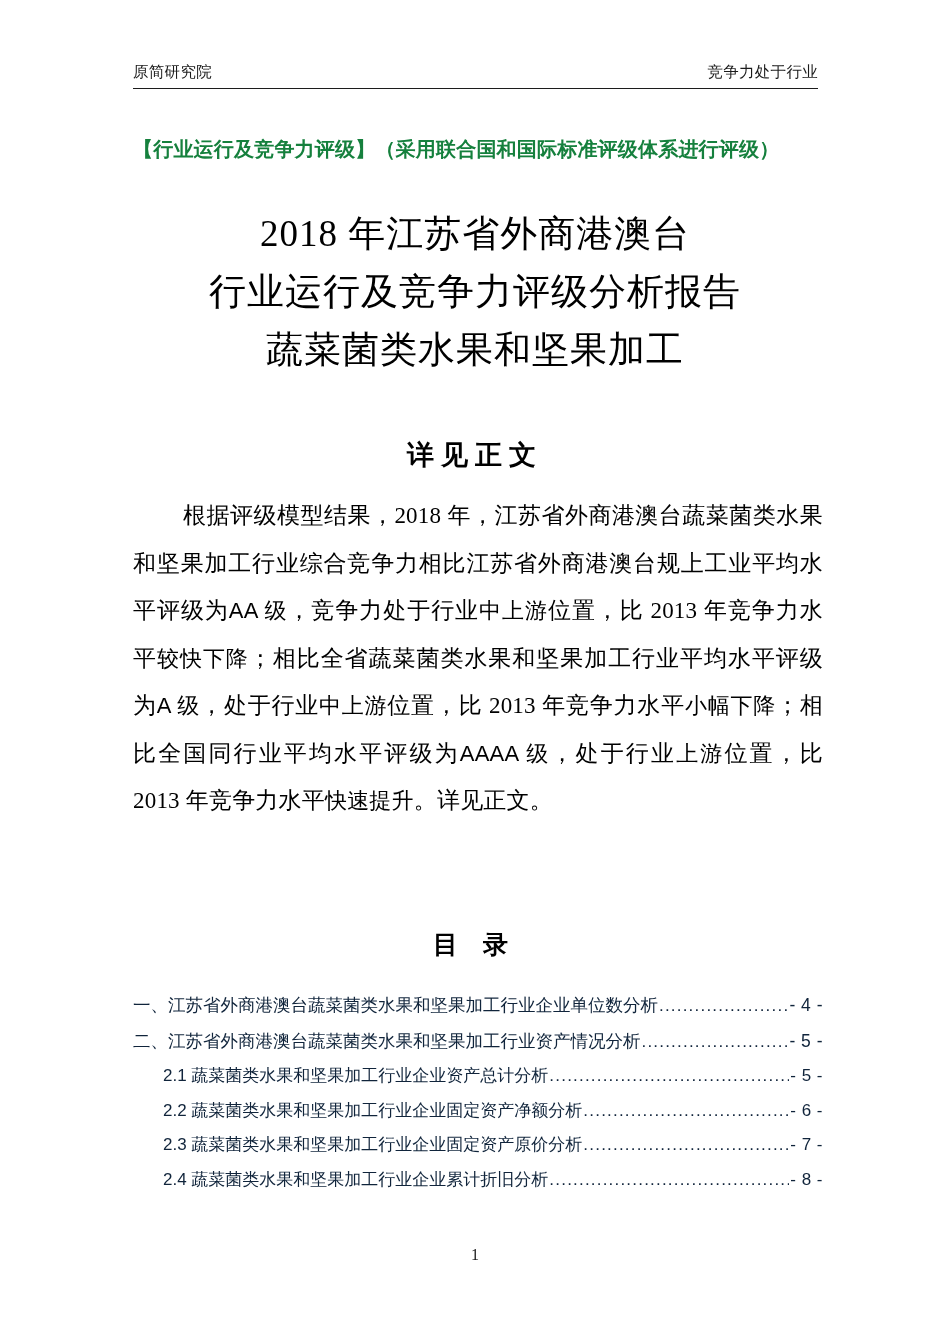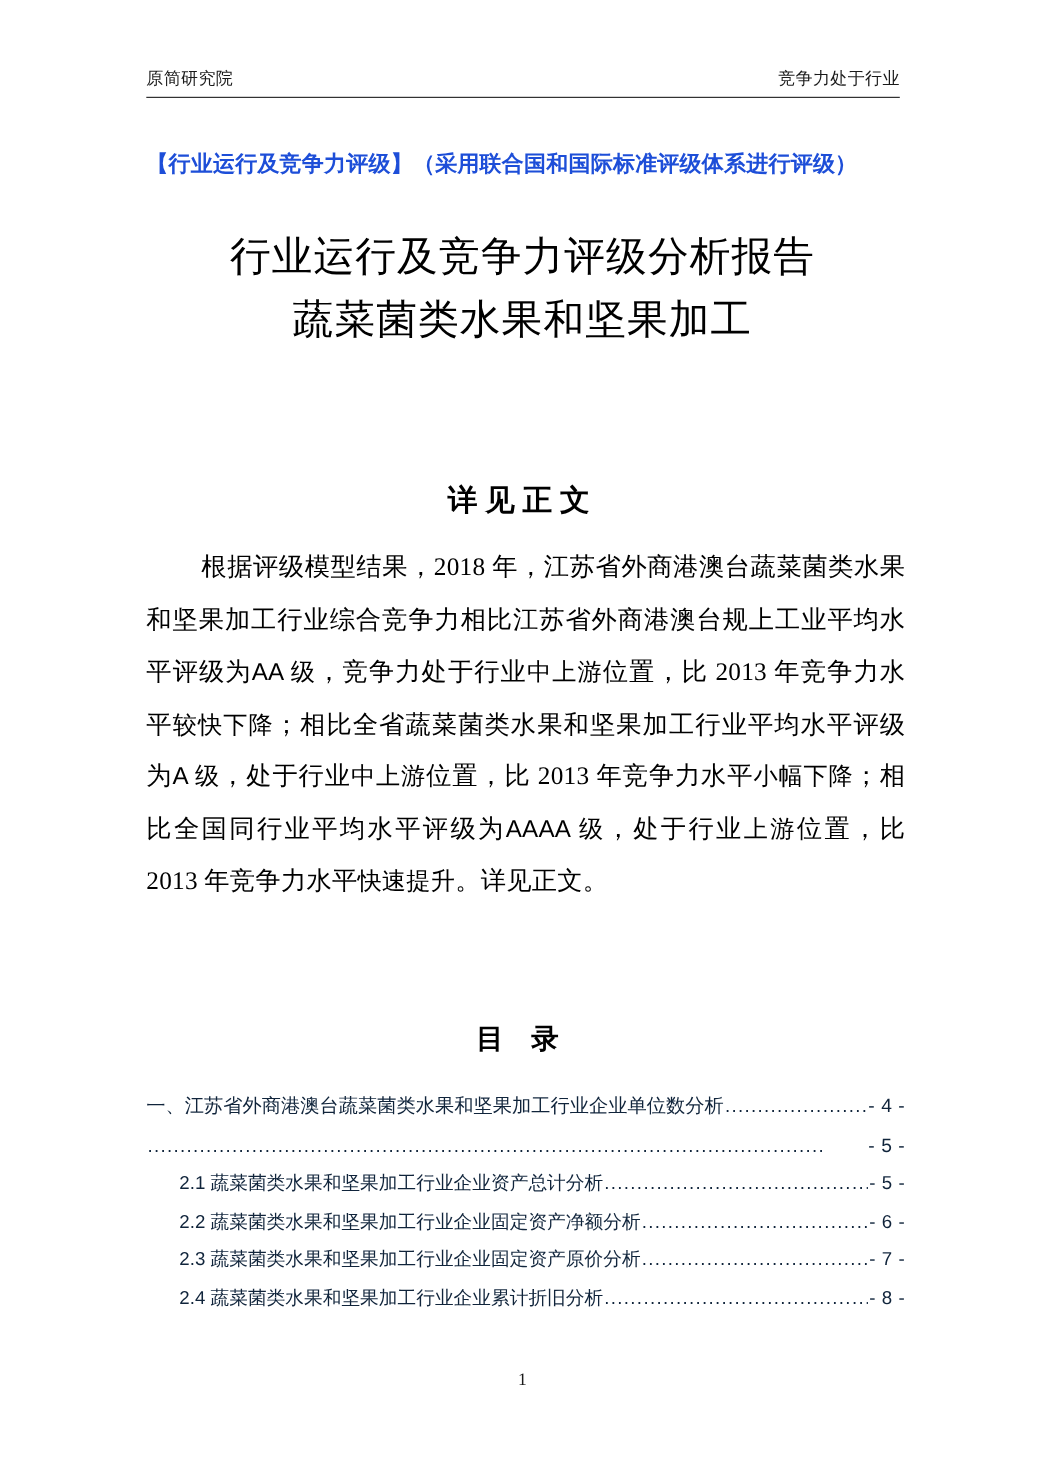--- a/index.html
+++ b/index.html
@@ -52,21 +52,21 @@
   
   .bracket-line {
     position: absolute;
     left: 133px;
     top: 134px;
     width: 700px;
     font-family: "Liberation Serif", "DejaVu Serif", serif;
     font-size: 20px;
     font-weight: bold;
     line-height: 30px;
-    color: #1d4ed8;
+    color: #15803d;
     letter-spacing: 0.2px;
   }
 
   
   .doc-title {
     position: absolute;
     left: 95px;
     top: 205px;
     width: 760px;
     text-align: center;
@@ -186,37 +186,39 @@
 
   <div class="header">
     <span>原简研究院</span>
     <span>竞争力处于行业</span>
   </div>
   <div class="header-rule"></div>
 
   <div class="bracket-line">【行业运行及竞争力评级】（采用联合国和国际标准评级体系进行评级）</div>
 
   <div class="doc-title">
+    <div>2018 年江苏省外商港澳台</div>
     <div>行业运行及竞争力评级分析报告</div>
     <div>蔬菜菌类水果和坚果加工</div>
   </div>
 
   <div class="section-heading">详见正文</div>
 
   <div class="summary" id="summary-body"><span>根据评级模型结果，2018 年，江苏省外商港澳台蔬菜菌类水果和坚果加工行业综合竞争力相比江苏省外商港澳台规上工业平均水平评级为</span><b>AA 级</b><span>，竞争力处于行业</span><b>中上游</b><span>位置，比 2013 年竞争力水平</span><b>较快下降</b><span>；相比全省蔬菜菌类水果和坚果加工行业平均水平评级为</span><b>A 级</b><span>，处于行业</span><b>中上游</b><span>位置，比 2013 年竞争力水平</span><b>小幅下降</b><span>；相比全国同行业平均水平评级为</span><b>AAAA 级</b><span>，处于行业</span><b>上游</b><span>位置，比 2013 年竞争力水平</span><b>快速提升</b><span>。详见正文。</span></div>
 
   <div class="toc-heading">目 录</div>
 
   <div class="toc" id="toc-list">
       <div class="toc-entry level-1">
         <span class="toc-label">一、江苏省外商港澳台蔬菜菌类水果和坚果加工行业企业单位数分析</span>
         <span class="toc-dots">........................................................................................................</span>
         <span class="toc-page">- 4 -</span>
       </div>
       <div class="toc-entry level-1">
+        <span class="toc-label">二、江苏省外商港澳台蔬菜菌类水果和坚果加工行业资产情况分析</span>
         <span class="toc-dots">........................................................................................................</span>
         <span class="toc-page">- 5 -</span>
       </div>
       <div class="toc-entry level-2">
         <span class="toc-label">2.1 蔬菜菌类水果和坚果加工行业企业资产总计分析</span>
         <span class="toc-dots">........................................................................................................</span>
         <span class="toc-page">- 5 -</span>
       </div>
       <div class="toc-entry level-2">
         <span class="toc-label">2.2 蔬菜菌类水果和坚果加工行业企业固定资产净额分析</span>

